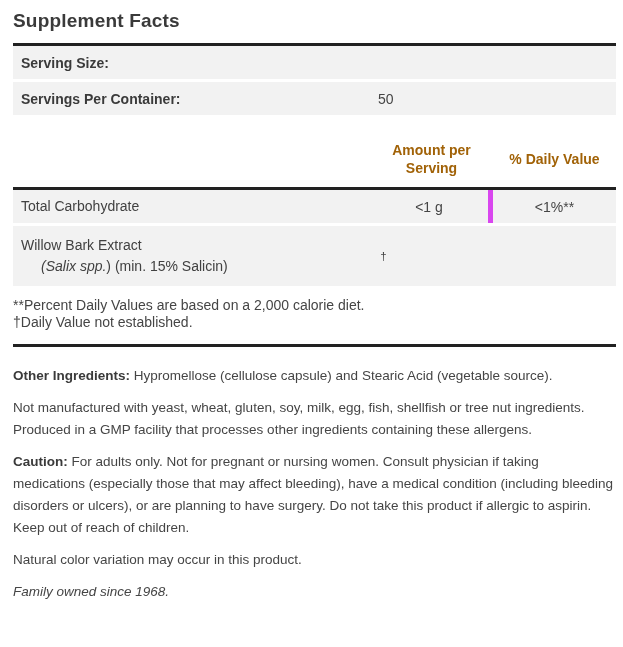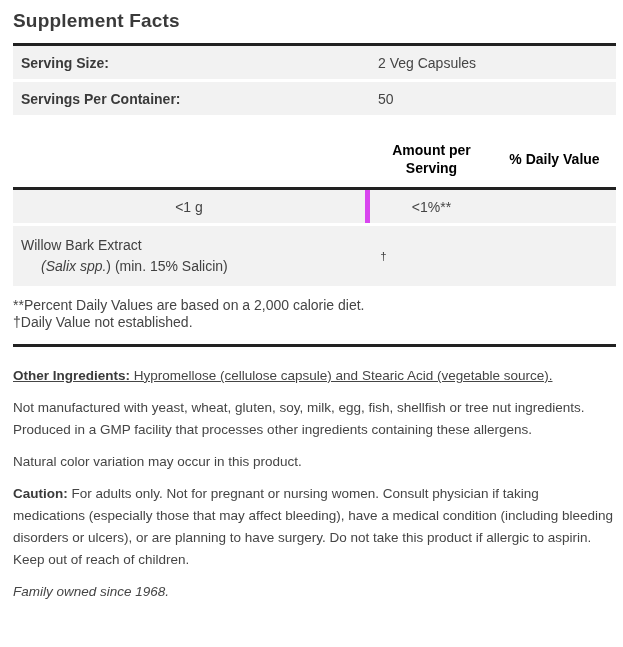--- a/index.html
+++ b/index.html
@@ -23,21 +23,21 @@
     height:33px; background:#f2f2f2; font-size:14px;
   }
   .srow + .srow { margin-top:3px; }
   .slabel { font-weight:700; color:#3a3a3a; padding-left:8px; }
   .svalue { color:#454545; }
 
   
   .col-headers {
     display:grid; grid-template-columns:1fr 123px 123px;
     margin-top:26px; padding-bottom:10px;
-    font-size:14px; font-weight:700; color:#000000;
+    font-size:14px; font-weight:700; color:#a16207;
   }
   .hd-amount { text-align:center; padding:0 13px; line-height:1.3; }
   .hd-dv { text-align:center; align-self:center; white-space:nowrap; }
 
   
   .nrow {
     display:grid; grid-template-columns:1fr 123px 123px;
     background:#f2f2f2; font-size:14px;
   }
   .nrow + .nrow { margin-top:3px;gap:48px; }
@@ -53,52 +53,52 @@
   
   .footnote { font-size:14px; color:#454545; margin:0 0 0 0; line-height:1.2; }
   .footnote.first { margin-top:11px; }
   .footnote.last { margin-bottom:13px; }
 
   
   .para {
     font-size:13.5px; line-height:22px; color:#454545;
     margin:10px 0 0 0; max-width:601px;
   }
-  .para.first { margin-top:18px;text-decoration:underline; }
+  .para.first { margin-top:18px; }
   .para b { font-weight:700; color:#3a3a3a; }
   .para.italic { font-style:italic; }
 </style>
 </head>
 <body>
 
 <div class="page">
 
   <h1 class="title">Supplement Facts</h1>
   <div class="thick-rule"></div>
 
   <div>
     <div class="srow">
       <span class="slabel">Serving Size:</span>
-      <span class="svalue">2 Veg Capsules</span>
     </div>
     <div class="srow">
       <span class="slabel">Servings Per Container:</span>
       <span class="svalue">50</span>
     </div>
   </div>
 
   <div class="col-headers">
     <span></span>
     <span class="hd-amount">Amount per Serving</span>
     <span class="hd-dv">% Daily Value</span>
   </div>
   <div class="thick-rule"></div>
 
   <div>
     <div class="nrow">
+      <span class="ncell nname">Total Carbohydrate</span>
       <span class="ncell namount">&lt;1 g</span>
       <span class="ncell ndv">&lt;1%**</span>
     </div>
     <div class="nrow tall">
       <span class="ncell nname">
         <span>
           <span class="nblock">Willow Bark Extract</span>
           <span class="indent"><i>(Salix spp.</i><span>) (min. 15% Salicin)</span></span>
         </span>
       </span>
@@ -108,20 +108,20 @@
 
   <p class="footnote first">**Percent Daily Values are based on a 2,000 calorie diet.</p>
   <p class="footnote last">†Daily Value not established.</p>
 
   <div class="thick-rule"></div>
 
   <p class="para first"><b>Other Ingredients:</b><span> Hypromellose (cellulose capsule) and Stearic Acid (vegetable source).</span></p>
 
   <p class="para">Not manufactured with yeast, wheat, gluten, soy, milk, egg, fish, shellfish or tree nut ingredients. Produced in a GMP facility that processes other ingredients containing these allergens.</p>
 
+  <p class="para"><b>Caution:</b><span> For adults only. Not for pregnant or nursing women. Consult physician if taking medications (especially those that may affect bleeding), have a medical condition (including bleeding disorders or ulcers), or are planning to have surgery. Do not take this product if allergic to aspirin. Keep out of reach of children.</span></p>
+
   <p class="para">Natural color variation may occur in this product.</p>
-
-  <p class="para"><b>Caution:</b><span> For adults only. Not for pregnant or nursing women. Consult physician if taking medications (especially those that may affect bleeding), have a medical condition (including bleeding disorders or ulcers), or are planning to have surgery. Do not take this product if allergic to aspirin. Keep out of reach of children.</span></p>
 
 
   <p class="para italic">Family owned since 1968.</p>
 
 </div>
 
 </body></html>

